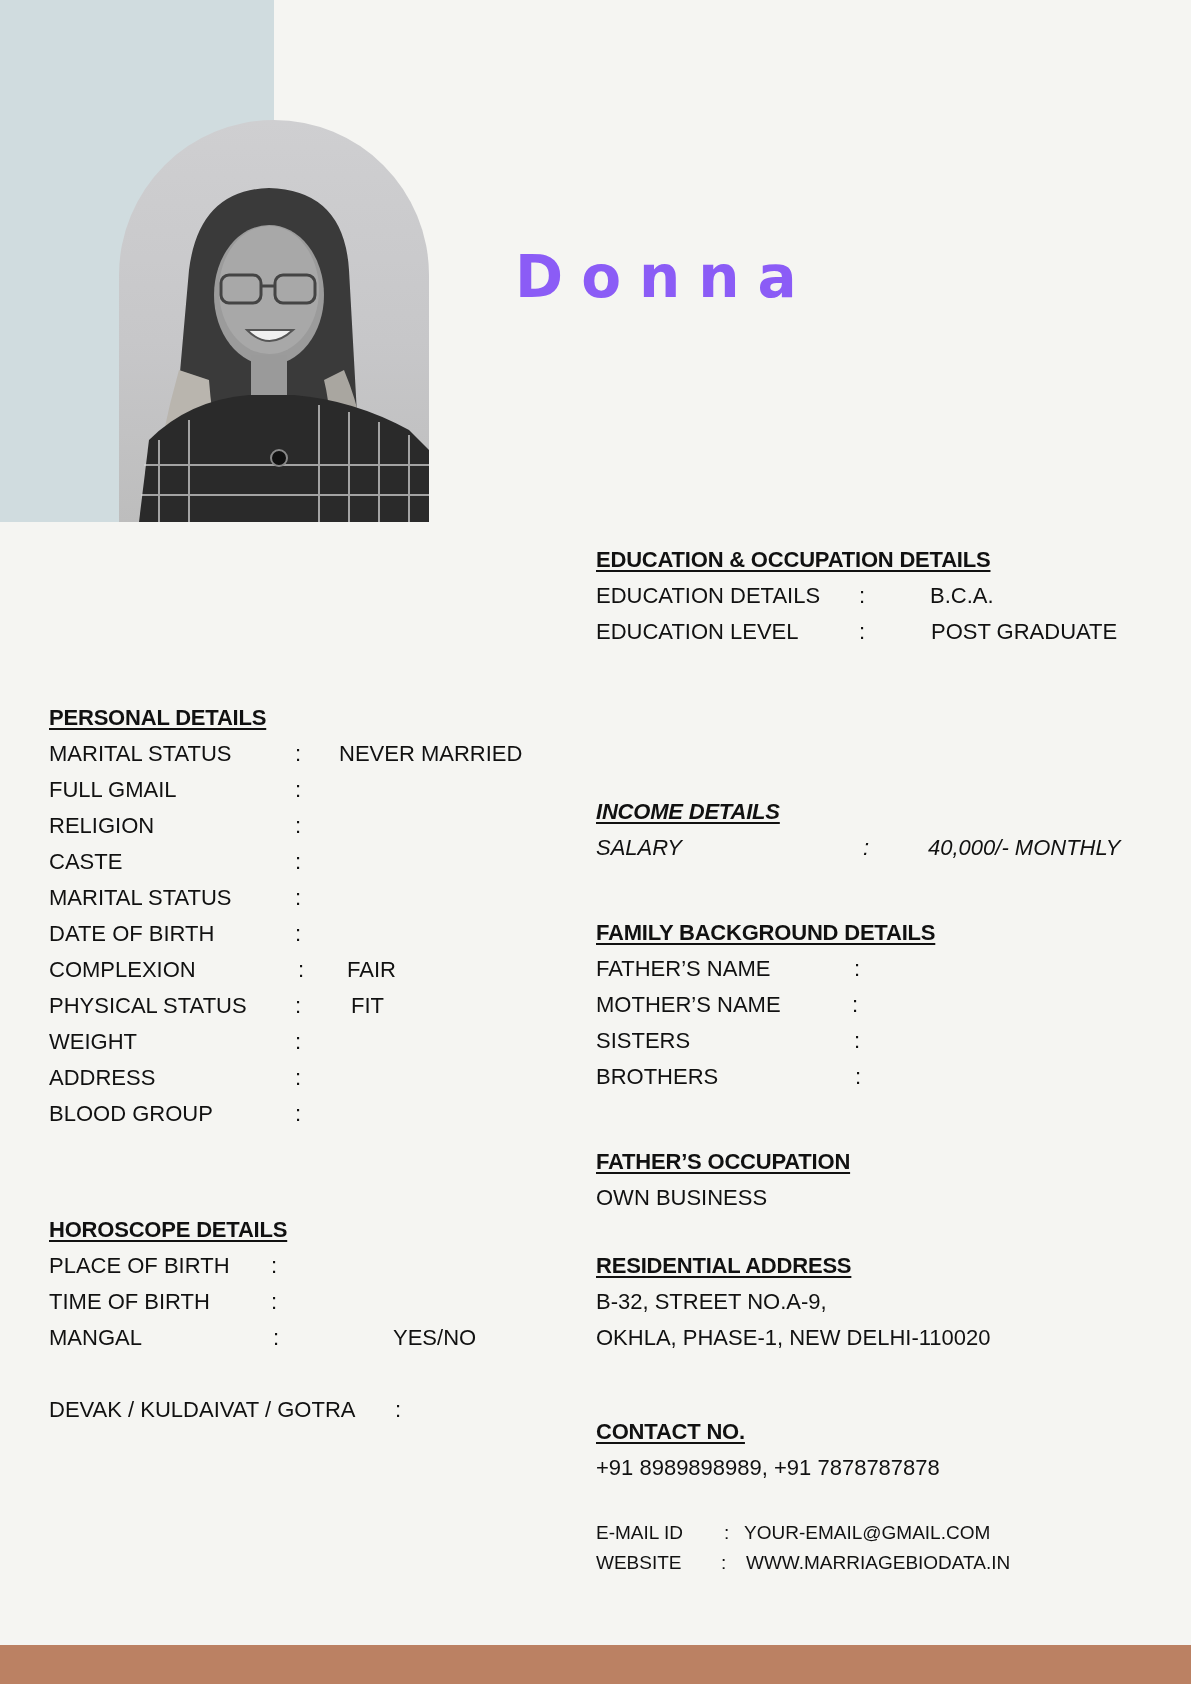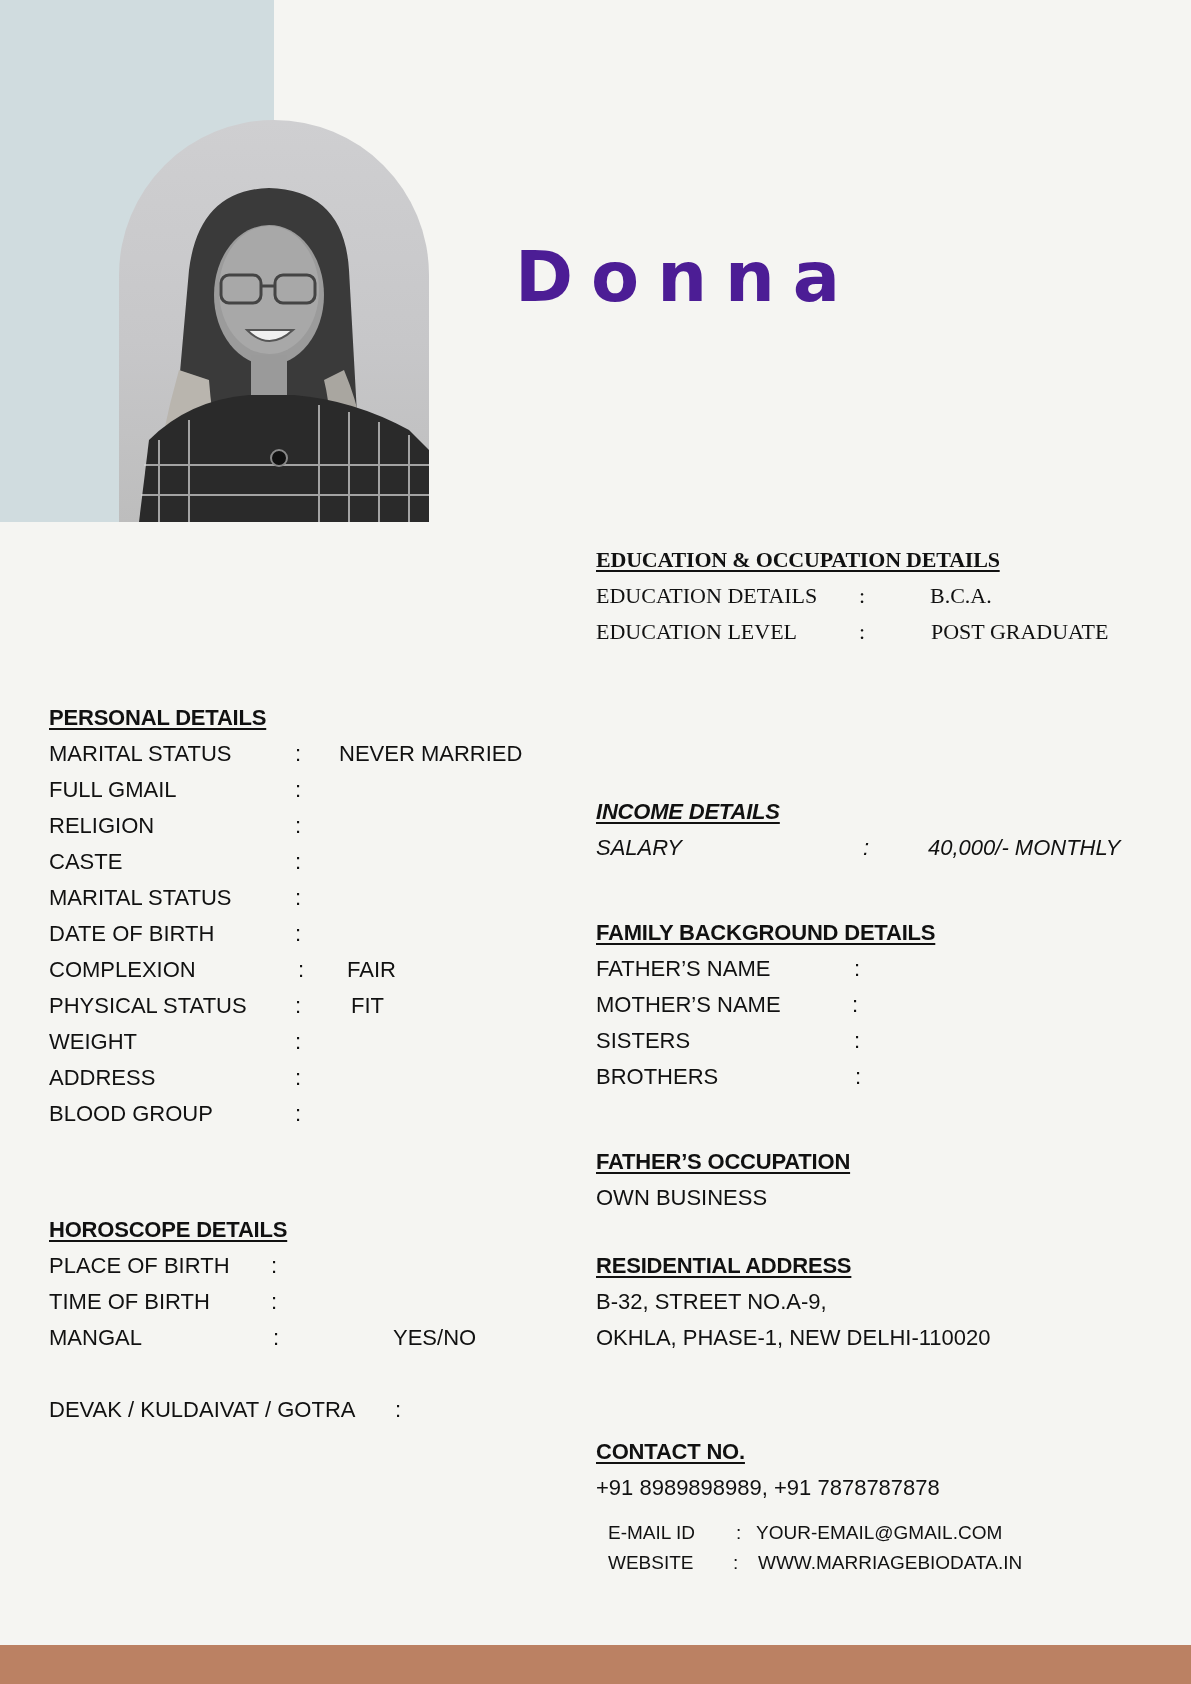--- a/index.html
+++ b/index.html
@@ -17,41 +17,41 @@
     .photo-arch {
       position: absolute; left: 119px; top: 120px; width: 310px; height: 402px;
       border-radius: 155px 155px 0 0;
       background: linear-gradient(180deg, #cfcfd1 0%, #c7c7c9 55%, #bdbdbd 100%);
       overflow: hidden;
     }
     .photo-arch svg { position: absolute; left: 0; top: 0; width: 310px; height: 402px; }
     .name-block {
       position: absolute; left: 515px; top: 232px;
       font-family: "DejaVu Sans", sans-serif;
-      font-weight: bold; font-size: 70px; letter-spacing: 18px;
-      color: #4c1d95; line-height: 90px;
+      font-weight: bold; font-size: 58px; letter-spacing: 18px;
+      color: #8b5cf6; line-height: 90px;
     }
     .name-line { display: block; white-space: nowrap; }
     .footer-band {
       position: absolute; left: 0; top: 1645px; width: 1191px; height: 39px;
       background: #bb8163;
     }
     .section { position: absolute; font-size: 22px; line-height: 36px; }
     .heading {
       font-weight: bold; text-decoration: underline;
       text-underline-offset: 3px; text-decoration-thickness: 2px;
       white-space: nowrap; letter-spacing: -0.2px;
     }
     .row { position: relative; height: 36px; white-space: nowrap; }
     .row .lbl { position: absolute; left: 0; }
     .row .sep { position: absolute; }
     .row .val { position: absolute; }
     .para { white-space: nowrap; }
     .small { font-size: 19px; line-height: 30px; }
-    .small .row { height: 30px; margin-left: 12px; }
+    .small .row { height: 30px; }
   </style>
 </head>
 <body>
 
 <div class="blue-block"></div>
 
 <div class="photo-arch">
   <svg viewBox="0 0 310 402">
 
     <path d="M70 150 Q80 70 150 68 Q225 70 230 150 L240 330 Q250 380 200 402 L90 402 Q40 380 55 320 Z" fill="#3a3a3a"></path>
@@ -166,21 +166,21 @@
     <span class="val" style="left:344px">YES/NO</span>
   </div>
   <div style="height:36px"></div>
   <div class="row">
     <span class="lbl">DEVAK / KULDAIVAT / GOTRA</span>
     <span class="sep" style="left:346px">:</span>
     <span class="val" style="left:380px"></span>
   </div>
 </div>
 
-<div class="section" style="left:596px; top:542px; width:570px;font-family:Liberation Serif, serif;">
+<div class="section" style="left:596px; top:542px; width:570px;">
   <div class="heading">EDUCATION &amp; OCCUPATION DETAILS</div>
   <div class="row">
     <span class="lbl">EDUCATION DETAILS</span>
     <span class="sep" style="left:263px">:</span>
     <span class="val" style="left:334px">B.C.A.</span>
   </div>
   <div class="row">
     <span class="lbl">EDUCATION LEVEL</span>
     <span class="sep" style="left:263px">:</span>
     <span class="val" style="left:335px">POST GRADUATE</span>
@@ -227,21 +227,21 @@
   <div class="heading">FATHER’S OCCUPATION</div>
   <div class="para">OWN BUSINESS</div>
 </div>
 
 <div class="section" style="left:596px; top:1248px; width:570px;">
   <div class="heading">RESIDENTIAL ADDRESS</div>
   <div class="para">B-32, STREET NO.A-9,</div>
   <div class="para">OKHLA, PHASE-1, NEW DELHI-110020</div>
 </div>
 
-<div class="section" style="left:596px; top:1414px; width:570px;margin-top:20px;">
+<div class="section" style="left:596px; top:1414px; width:570px;">
   <div class="heading">CONTACT NO.</div>
   <div class="para">+91 8989898989, +91 7878787878</div>
 </div>
 
 <div class="section small" style="left:596px; top:1518px; width:570px;">
   <div class="row">
     <span class="lbl">E-MAIL ID</span>
     <span class="sep" style="left:128px">:</span>
     <span class="val" style="left:148px">YOUR-EMAIL@GMAIL.COM</span>
   </div>

